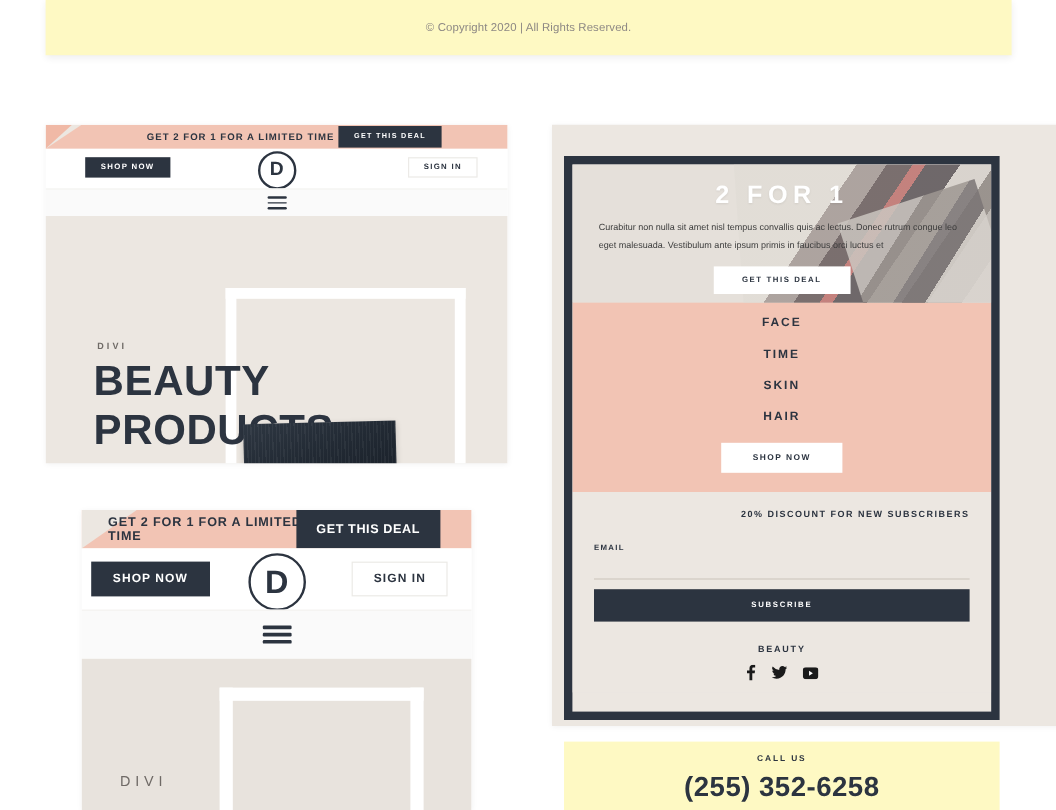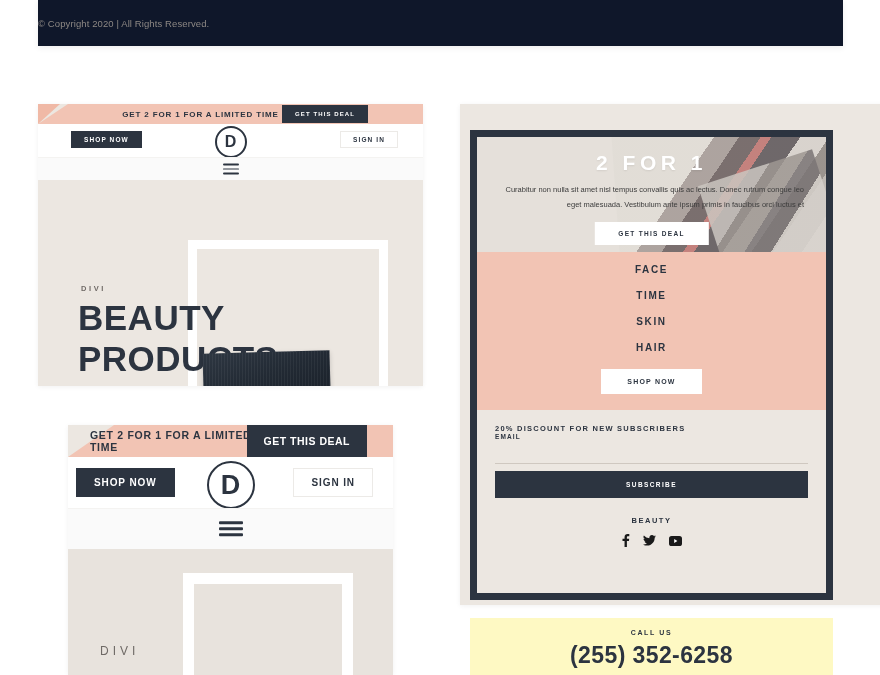--- a/index.html
+++ b/index.html
@@ -11,22 +11,22 @@
     -webkit-font-smoothing:antialiased;
   }
   .stage{position:absolute;left:0;top:0;width:880px;height:675px;}
 
   
   .abs{position:absolute;}
 
   
   #footer-strip{
     left:38px;top:0px;width:805px;height:46px;
-    background:#0f172a;
-    display:flex;align-items:center;
+    background:#fef9c3;
+    display:flex;align-items:center;justify-content:center;
     box-shadow:0 2px 6px rgba(0,0,0,.07);
   }
   #copyright-text{
     font-size:9.5px;color:#8d8884;letter-spacing:.1px;
     font-family:"Liberation Sans", sans-serif;
   }
 
   
   #desktop-panel{
     left:38px;top:104px;width:385px;height:282px;
@@ -189,21 +189,21 @@
     background:linear-gradient(140deg,#bdb7b2 0 30%,#7d7470 30% 46%,#4a4346 46% 60%,#cdc7c2 60% 100%);
     transform:rotate(-18deg);opacity:.85;
   }
   #rp-hero-veil{position:absolute;left:0;top:0;right:0;bottom:0;background:rgba(236,231,225,.30);}
   #rp-hero-title{
     position:absolute;left:0;right:0;top:14px;text-align:center;
     font-size:21px;font-weight:bold;color:#ffffff;letter-spacing:4.5px;
     text-shadow:0 1px 2px rgba(0,0,0,.08);
   }
   #rp-hero-body{
-    position:absolute;left:22px;right:22px;top:45px;text-align:right;
+    position:absolute;left:22px;right:22px;top:45px;text-align:left;
     font-size:7.5px;line-height:2.0;color:#3c3c3c;
   }
   #rp-deal-btn{
     position:absolute;left:50%;top:85px;transform:translateX(-50%);
     background:#ffffff;color:#2c3440;
     font-size:6.5px;font-weight:bold;letter-spacing:1.3px;
     padding:8px 24px;
   }
   
   #rp-shop{background:#f2c4b4;padding:12px 0 16px;text-align:center;}
@@ -216,22 +216,22 @@
     margin:0 6px 15px;
   }
   #rp-shop-btn{
     display:inline-block;background:#ffffff;color:#2c3440;
     font-size:7px;font-weight:bold;letter-spacing:1.2px;
     padding:9px 26px;margin-top:1px;
   }
   
   #rp-sub{background:#ece7e1;padding:14px 18px 10px;}
   #rp-sub-title{
-    text-align:left;font-size:7.5px;font-weight:bold;color:#2c3440;
-    letter-spacing:1.25px;
+    text-align:right;font-size:7.5px;font-weight:bold;color:#2c3440;
+    letter-spacing:1.25px;margin-bottom:20px;
   }
   #rp-email-label{
     font-size:6.5px;font-weight:bold;color:#2c3440;letter-spacing:1.1px;
     margin-bottom:6px;
   }
   #rp-email-input{
     width:100%;box-sizing:border-box;border:none;border-bottom:1px solid #cfc8c0;
     background:transparent;height:11px;font-size:8px;color:#2c3440;outline:none;
     font-family:"Liberation Sans", sans-serif;padding:0;
   }

